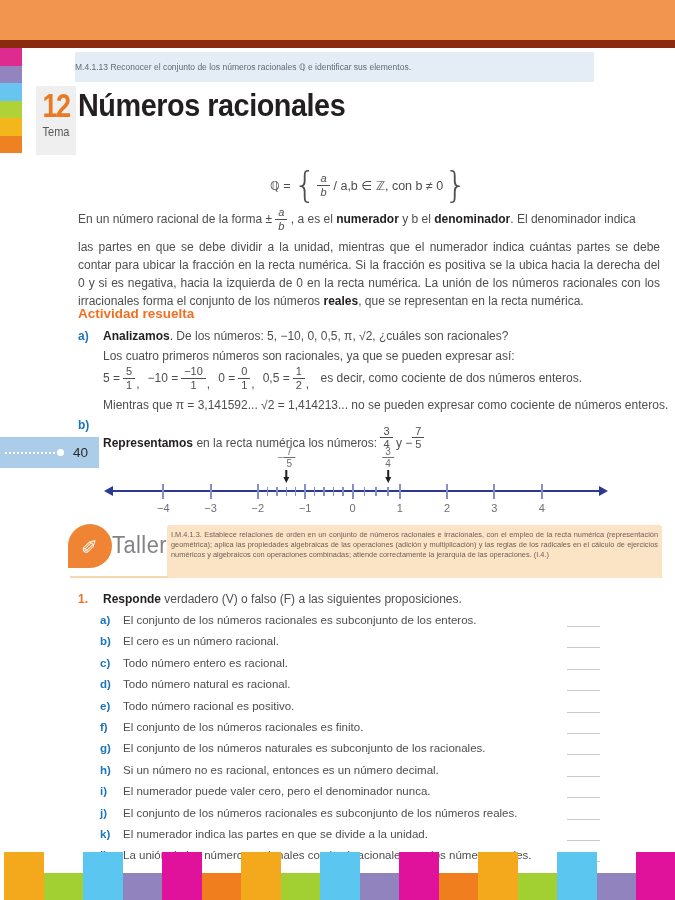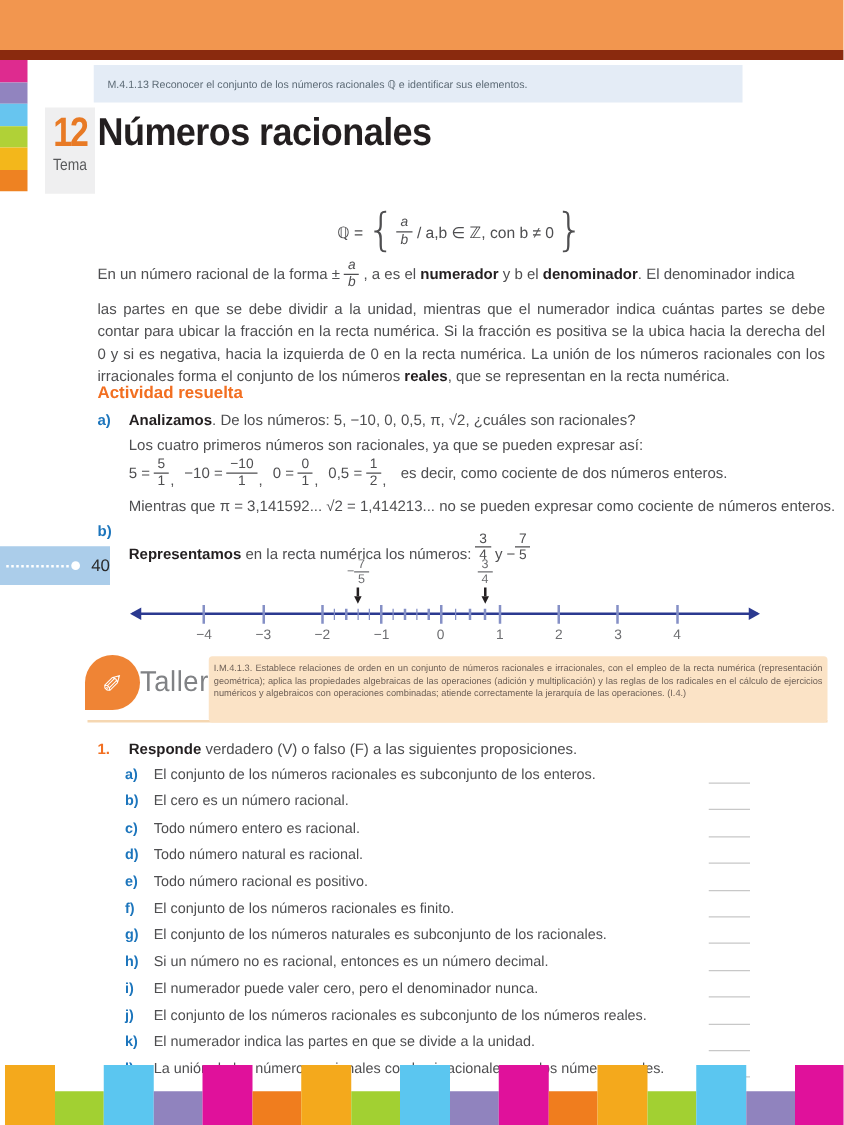--- a/index.html
+++ b/index.html
@@ -10,21 +10,21 @@
   .maroon-line{position:absolute;left:0;top:40px;width:675px;height:8px;background:#8A2A0E;}
   
   .strip{position:absolute;left:0;top:48px;width:22px;}
   .strip-sq{width:22px;height:17.5px;}
   
   .tema-box{position:absolute;left:36px;top:86px;width:40px;height:69px;background:#EFEFF0;text-align:center;}
   .tema-num{font-size:33px;font-weight:700;color:#E87A25;line-height:1;margin-top:3px;transform:scaleX(.82);letter-spacing:-2px;}
   .tema-lbl{font-size:13px;color:#58595B;margin-top:2px;transform:scaleX(.85);}
   
   .std-box{position:absolute;left:75px;top:52px;width:519px;height:30px;background:#E4ECF6;
-           display:flex;align-items:center;padding-left:11px;box-sizing:border-box;
+           display:flex;align-items:center;box-sizing:border-box;
            font-size:8.5px;color:#5D6B76;}
   
   .title{position:absolute;left:78px;top:88px;margin:0;font-size:31px;font-weight:700;color:#231F20;
          letter-spacing:-0.5px;transform:scaleX(.93);transform-origin:left;white-space:nowrap;}
   
   .intro{position:absolute;left:78px;top:136px;width:582px;margin:0;font-size:12px;line-height:19px;text-align:justify;}
   .formula{position:absolute;left:78px;top:165px;width:582px;height:40px;display:flex;align-items:center;justify-content:center;font-size:12.5px;}
   .brace{font-size:36px;font-weight:100;line-height:36px;font-family:"DejaVu Sans",sans-serif;padding:0 1px;}
   .f-lead{margin-right:2px;}
   .f-rest{margin-left:4px;white-space:pre;}
@@ -45,21 +45,21 @@
   .eqs-row{position:absolute;left:103px;top:362px;height:32px;display:flex;align-items:center;font-size:12px;}
   .eq-group{display:inline-flex;align-items:center;margin-right:4px;}
   .eq-lhs{margin-right:3px;white-space:pre;}
   .eq-sep{margin-left:1px;margin-right:4px;align-self:flex-end;}
   .eq-tail{white-space:pre;}
   .mientras{position:absolute;left:103px;top:398px;margin:0;font-size:12px;}
   .item-b{position:absolute;left:78px;top:418px;width:582px;height:32px;font-size:12px;}
   .item-b .bwrap{margin-left:25px;display:flex;align-items:flex-end;height:32px;}
   .item-b span{white-space:pre;}
   
-  .badge{position:absolute;left:0;top:437px;width:88px;height:31px;background:#ABCDEA;
+  .badge{position:absolute;left:0;top:437px;width:99px;height:31px;background:#ABCDEA;
          display:flex;align-items:center;padding-left:5px;box-sizing:border-box;}
   .dotline{width:50px;border-top:2px dotted #ffffff;}
   .dot{width:7px;height:7px;border-radius:50%;background:#ffffff;margin-left:2px;}
   .bnum{margin-left:9px;font-size:13.5px;color:#2b2b2b;}
   
   #numberline{position:absolute;left:100px;top:446px;width:512px;height:72px;}
   .nl-line{position:absolute;left:6px;right:6px;top:44px;height:2px;background:#2B3990;}
   .nl-ah{position:absolute;top:40px;width:0;height:0;border:5px solid transparent;}
   .nl-ah.l{left:-1px;border-right:9px solid #2B3990;}
   .nl-ah.r{right:-1px;border-left:9px solid #2B3990;}

